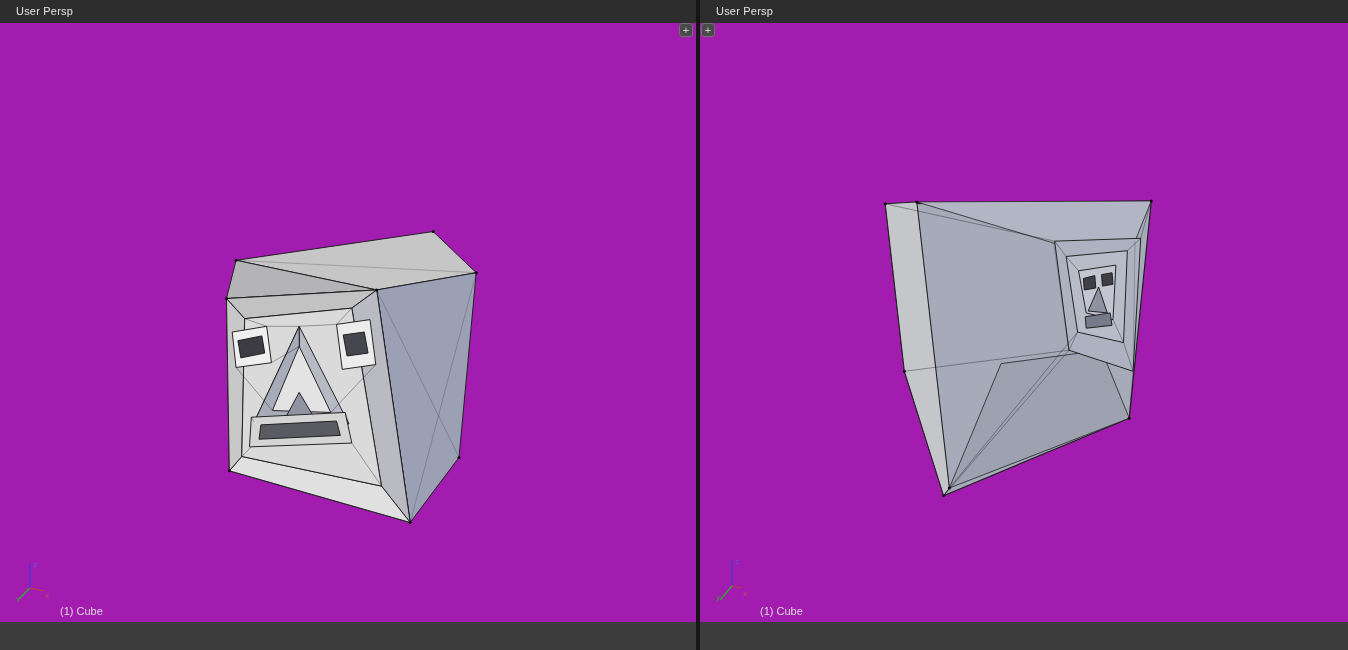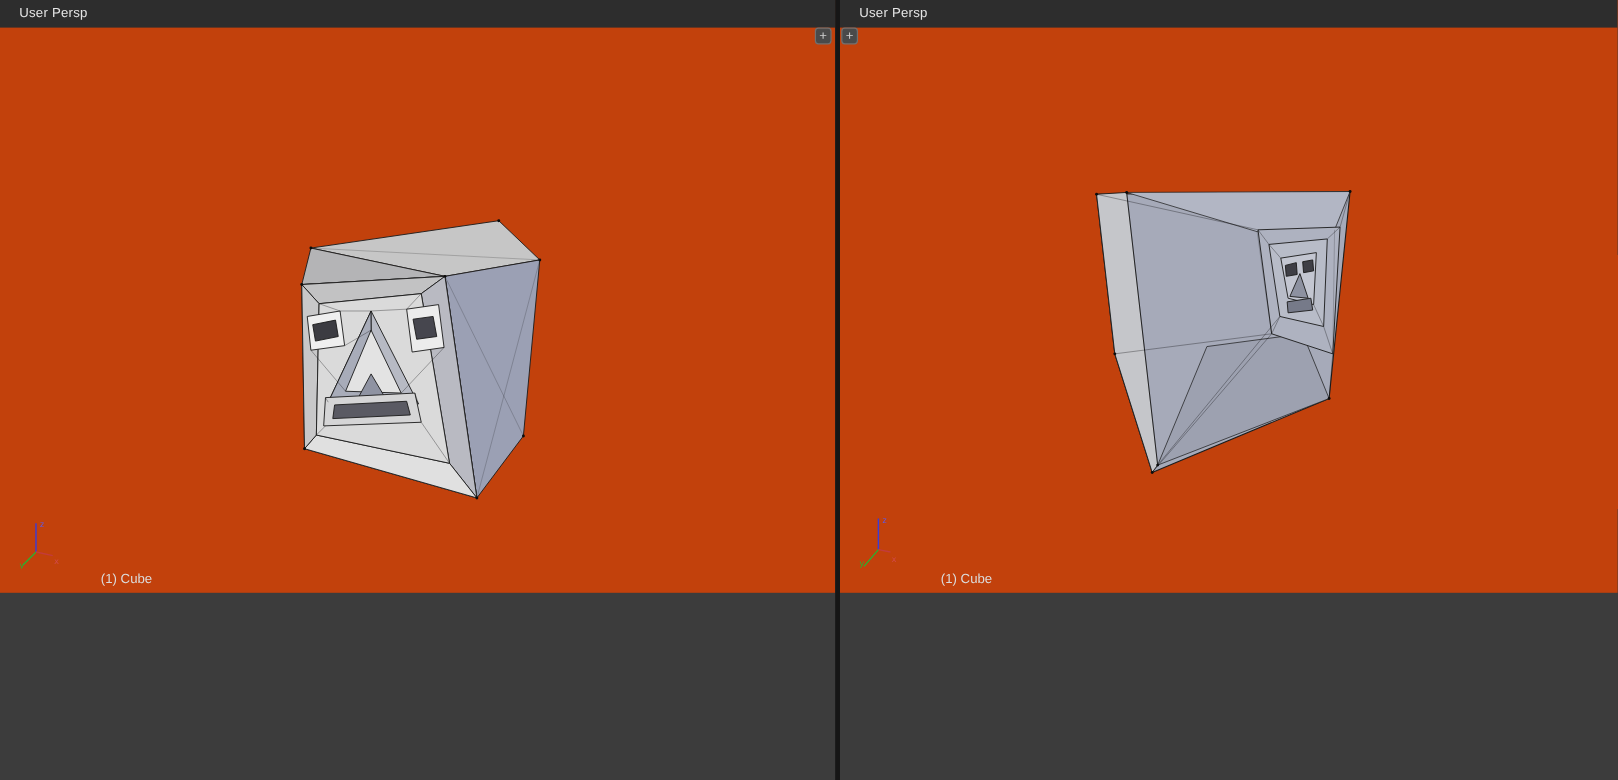--- a/index.html
+++ b/index.html
@@ -3,21 +3,21 @@
 <meta charset="utf-8">
 <style>
   * { box-sizing: border-box; }
   html, body { margin: 0; padding: 0; }
   body {
     width: 1348px; height: 650px;
     background: #3c3c3c;
     font-family: "Liberation Sans", sans-serif;
     position: relative; overflow: hidden;
   }
-  .viewport { position: absolute; top: 0; height: 494px; overflow: hidden; background: #c2410c; }
+  .viewport { position: absolute; top: 0; height: 622px; overflow: hidden; background: #a21caf; }
   .viewport-left  { left: 0;   width: 696px; }
   .viewport-right { left: 700px; width: 648px; }
   .divider {
     position: absolute; top: 0; left: 696px; width: 4px; height: 650px;
     background: #161616; cursor: col-resize; z-index: 5;
   }
   .vp-header {
     position: absolute; top: 0; left: 0; right: 0; height: 23px;
     background: #2d2d2d; z-index: 2;
   }
@@ -33,21 +33,21 @@
     color: #d0d0d0; font-size: 11px; line-height: 11px;
     display: flex; align-items: center; justify-content: center;
     padding: 0; cursor: pointer; font-family: "Liberation Sans", sans-serif;
   }
   .expand-btn.at-right { right: 3px; }
   .expand-btn.at-left  { left: 1px; }
   .gizmo { position: absolute; left: 16px; bottom: 20px; width: 36px; height: 44px; z-index: 3; }
   .gizmo text { font-family: "DejaVu Sans Mono", monospace; font-size: 7px; }
   .object-label {
     position: absolute; bottom: 5px; left: 60px; z-index: 3;
-    font-size: 11px; color: #dcdcdc; margin-left: 24px;
+    font-size: 11px; color: #dcdcdc;
   }
   .wire  { stroke: #1c1c1c; stroke-width: 1; stroke-linejoin: round; }
   .wire2 { stroke: rgba(20,20,22,.55); stroke-width: .7; fill: none; }
   .faint { stroke: rgba(10,10,10,.3); stroke-width: .7; fill: none; }
 </style>
 </head>
 <body>
 
 <div class="viewport viewport-left">
   <div class="vp-header"></div>

